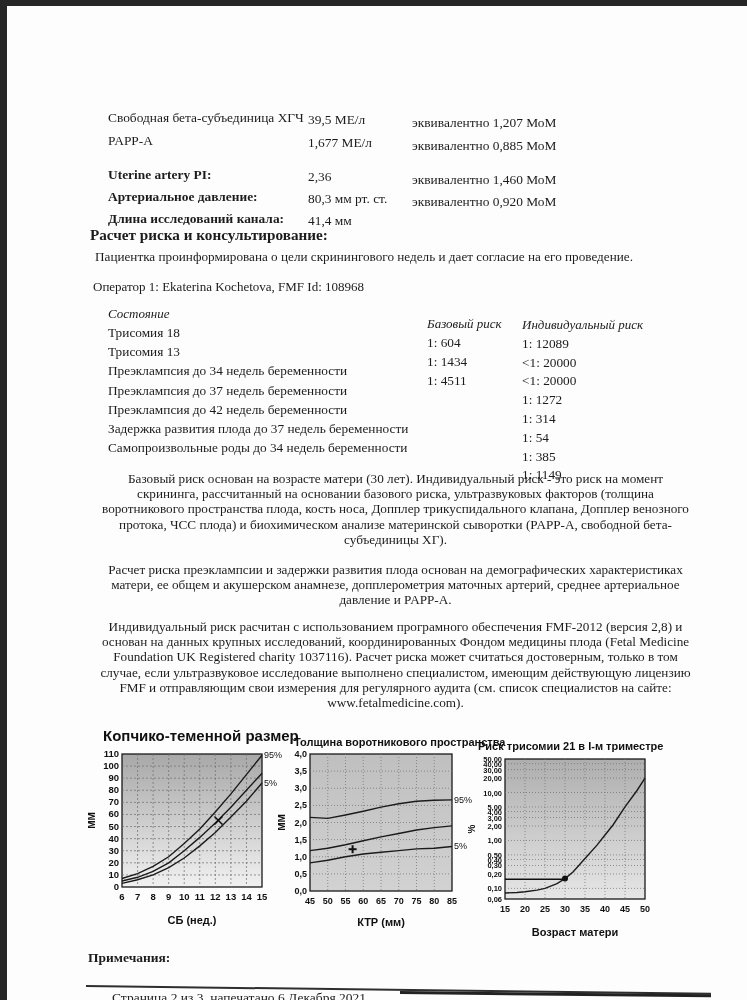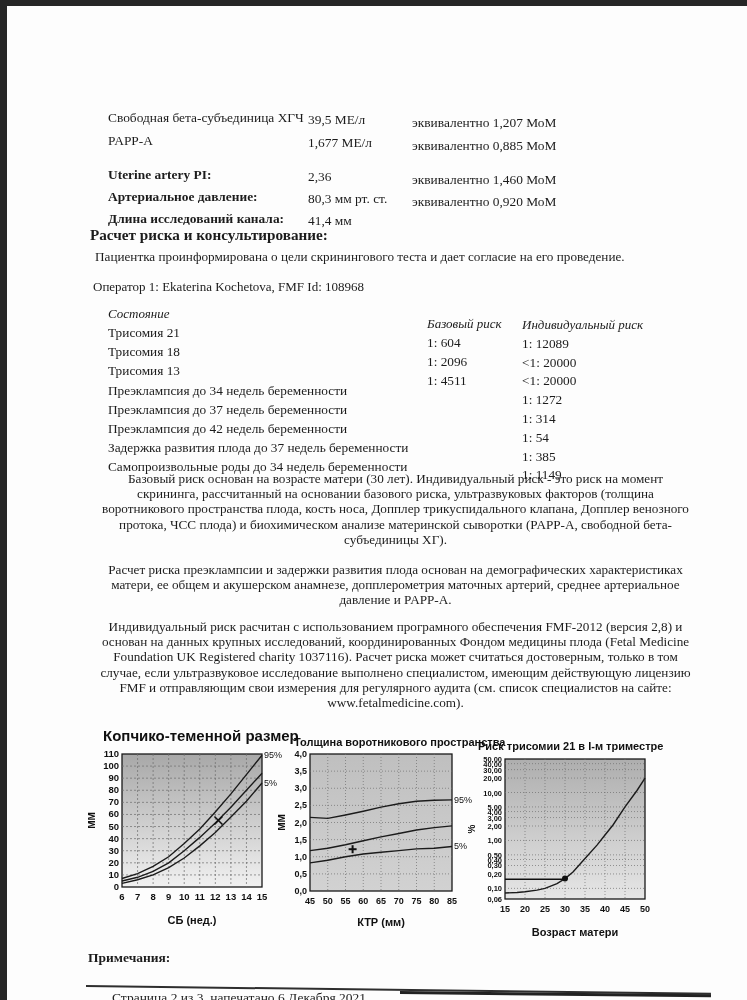--- a/index.html
+++ b/index.html
@@ -74,39 +74,38 @@
       <span class="m-mom">эквивалентно 0,920 МоМ</span>
     </div>
     <div class="m-row mr4 bold">
       <span class="m-label">Длина исследований канала:</span>
       <span class="m-value">41,4 мм</span>
       <span class="m-mom"></span>
     </div>
   </div>
 
   <div class="risk-heading">Расчет риска и консультирование:</div>
-  <div class="consent">Пациентка проинформирована о цели скринингового теста и дает согласие на его проведение.</div>
+  <div class="consent">Пациентка проинформирована о цели скринингового недель и дает согласие на его проведение.</div>
   <div class="operator">Оператор 1: Ekaterina Kochetova, FMF Id: 108968</div>
 
   <div>
     <div class="tcol col-cond">
       <div class="th">Состояние</div>
-      <div class="td">Трисомия 21</div>
       <div class="td">Трисомия 18</div>
       <div class="td">Трисомия 13</div>
       <div class="td">Преэклампсия до 34 недель беременности</div>
       <div class="td">Преэклампсия до 37 недель беременности</div>
       <div class="td">Преэклампсия до 42 недель беременности</div>
       <div class="td">Задержка развития плода до 37 недель беременности</div>
       <div class="td">Самопроизвольные роды до 34 недель беременности</div>
     </div>
     <div class="tcol col-base">
       <div class="th">Базовый риск</div>
       <div class="td">1: 604</div>
-      <div class="td">1: 2096</div>
+      <div class="td">1: 1434</div>
       <div class="td">1: 4511</div>
     </div>
     <div class="tcol col-indiv">
       <div class="th">Индивидуальный риск</div>
       <div class="td">1: 12089</div>
       <div class="td">&lt;1: 20000</div>
       <div class="td">&lt;1: 20000</div>
       <div class="td">1: 1272</div>
       <div class="td">1: 314</div>
       <div class="td">1: 54</div>

